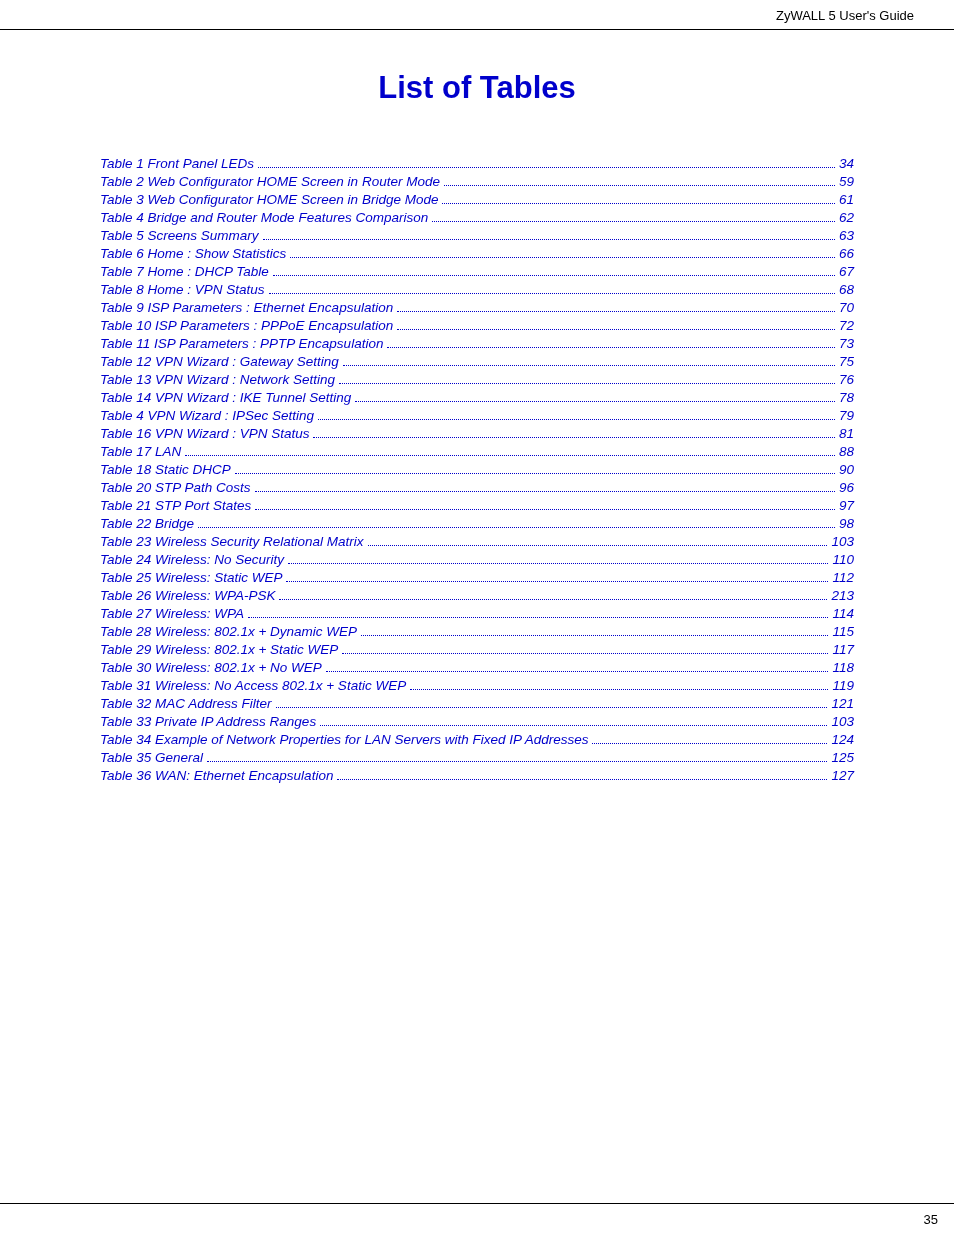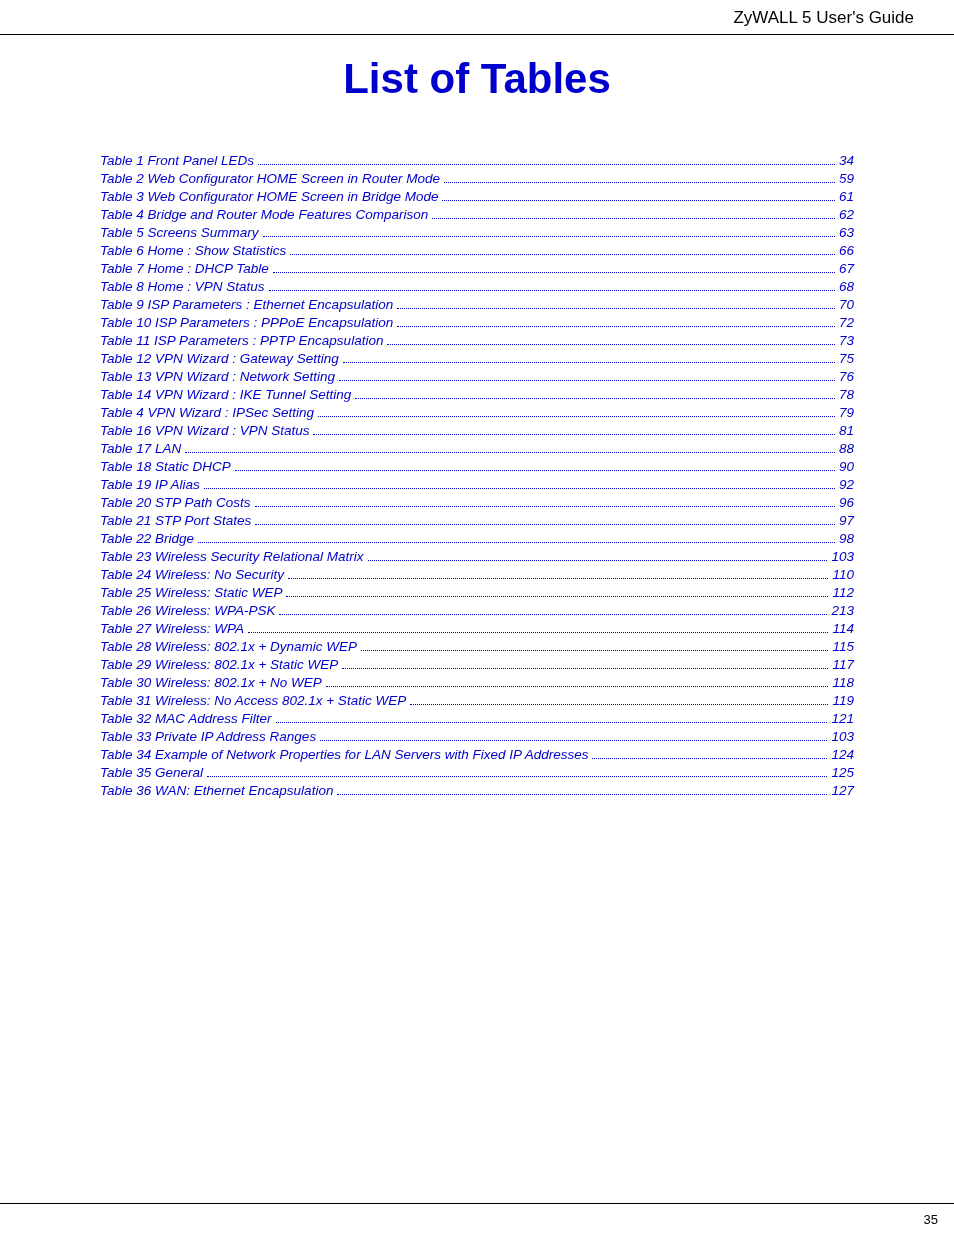--- a/index.html
+++ b/index.html
@@ -18,32 +18,33 @@
       padding: 0;
       position: relative;
     }
     .header-bar {
       border-bottom: 1.5px solid #000;
       padding: 8px 40px 6px 40px;
       display: flex;
       justify-content: flex-end;
     }
     .header-title {
-      font-size: 17px;
+      font-size: 13px;
       color: #000;
     }
     .main-content {
       padding: 20px 100px 60px 100px;
     }
     .page-heading {
       text-align: center;
-      font-size: 42px;
+      font-size: 31px;
       font-weight: bold;
       color: #0000cc;
       margin-bottom: 50px;
+      margin-top: 20px;
     }
     .toc-list {
       list-style: none;
       margin-top: 10px;
       font-style: italic;
     }
     .toc-item {
       display: flex;
       align-items: baseline;
       margin-bottom: 3px;
@@ -177,25 +178,20 @@
           <a class="toc-link" href="#">Table 17 LAN</a>
           <span class="toc-dots"></span>
           <span class="toc-page">88</span>
         </li>
         <li class="toc-item">
           <a class="toc-link" href="#">Table 18 Static DHCP</a>
           <span class="toc-dots"></span>
           <span class="toc-page">90</span>
         </li>
         <li class="toc-item">
-          <a class="toc-link" href="#">Table 19 IP Alias</a>
-          <span class="toc-dots"></span>
-          <span class="toc-page">92</span>
-        </li>
-        <li class="toc-item">
           <a class="toc-link" href="#">Table 20 STP Path Costs</a>
           <span class="toc-dots"></span>
           <span class="toc-page">96</span>
         </li>
         <li class="toc-item">
           <a class="toc-link" href="#">Table 21 STP Port States</a>
           <span class="toc-dots"></span>
           <span class="toc-page">97</span>
         </li>
         <li class="toc-item">

